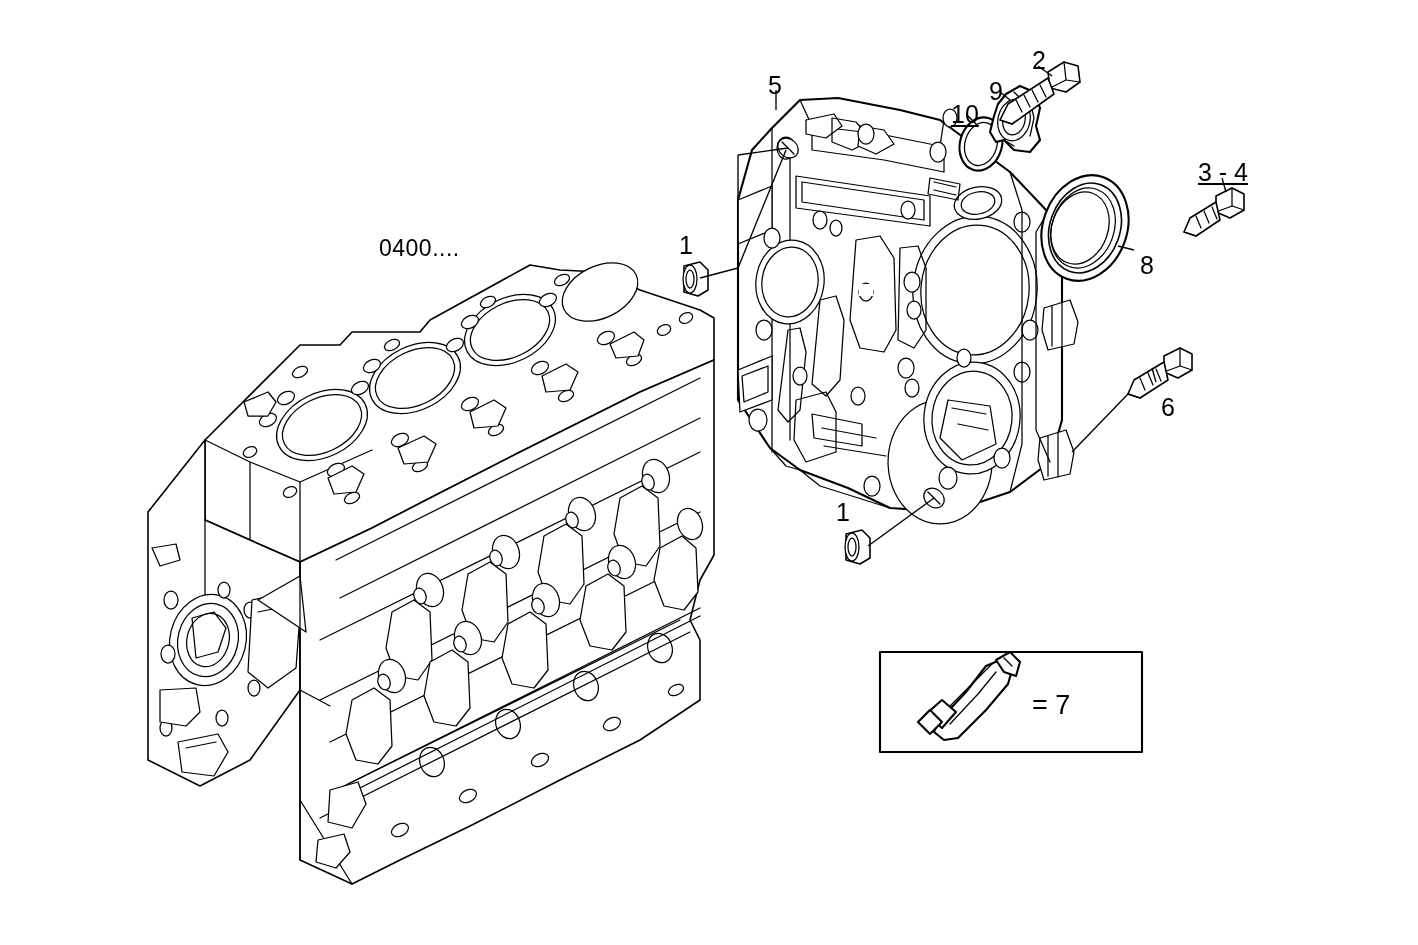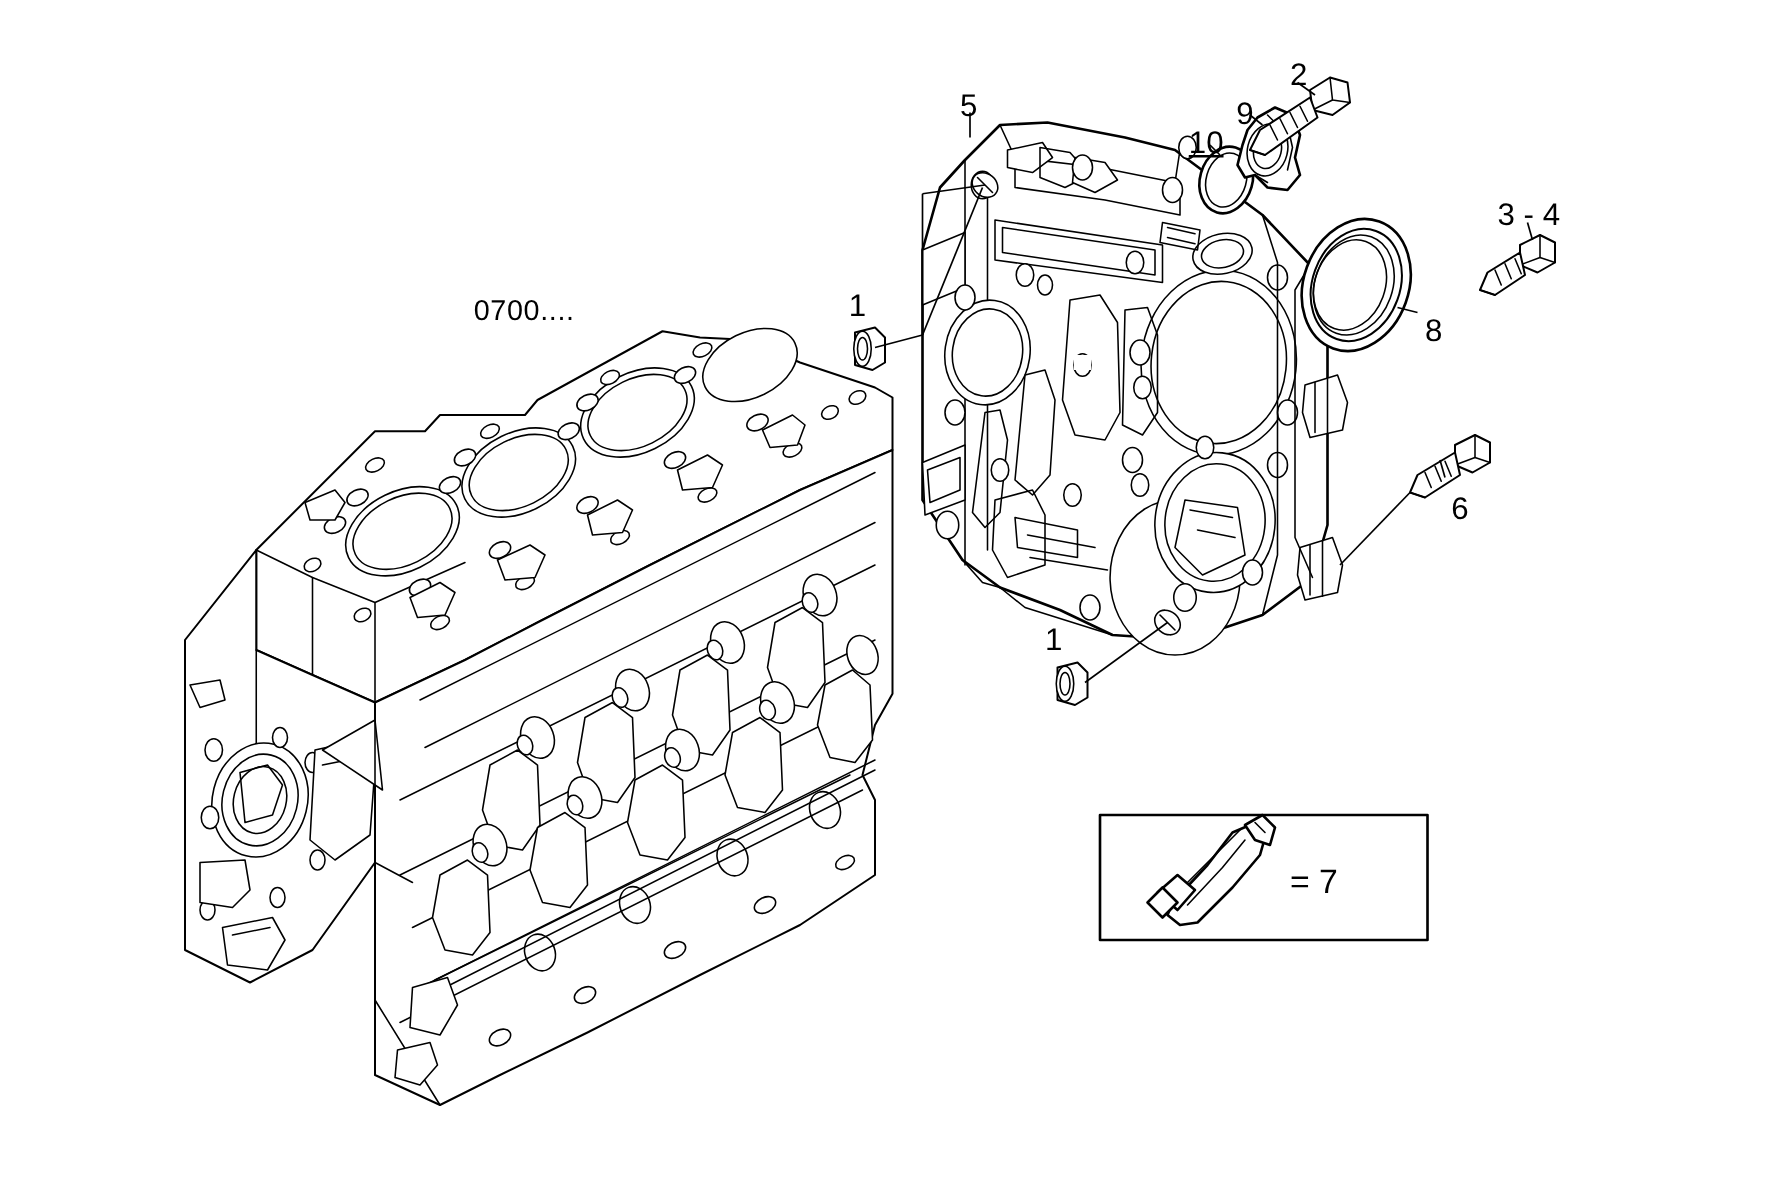--- a/index.html
+++ b/index.html
@@ -398,27 +398,27 @@
 
       <path class="wfb" d="M926 714 L942 700 L956 712 L942 728 Z"></path>
       <path class="wfb" d="M918 722 L930 710 L942 722 L930 734 Z"></path>
 
       <path class="wfb" d="M996 660 L1010 652 L1020 662 L1016 676 L1004 672 Z"></path>
       <path class="lnt" d="M1004 658 L1012 666"></path>
     </g>
   </g>
 </svg>
 
-<div class="code" style="left:379px; top:235px;">0700....</div>
+<div class="code" style="left:379px; top:235px;">0400....</div>
 
 <div class="lbl" style="left:768px; top:73px;">5</div>
 <div class="lbl" style="left:1032px; top:48px;">2</div>
 <div class="lbl" style="left:989px; top:79px;">9</div>
 <div class="lbl" style="left:951px; top:102px;text-decoration:underline;">10</div>
-<div class="lbl" style="left:1198px; top:160px;">3 - 4</div>
+<div class="lbl" style="left:1198px; top:160px;text-decoration:underline;">3 - 4</div>
 <div class="lbl" style="left:1140px; top:253px;">8</div>
 <div class="lbl" style="left:679px; top:233px;">1</div>
 <div class="lbl" style="left:1161px; top:395px;">6</div>
 <div class="lbl" style="left:836px; top:500px;">1</div>
 
 <div class="boxlbl" style="left:1032px; top:690px;">= 7</div>
 
 </div>
 
 </body></html>

